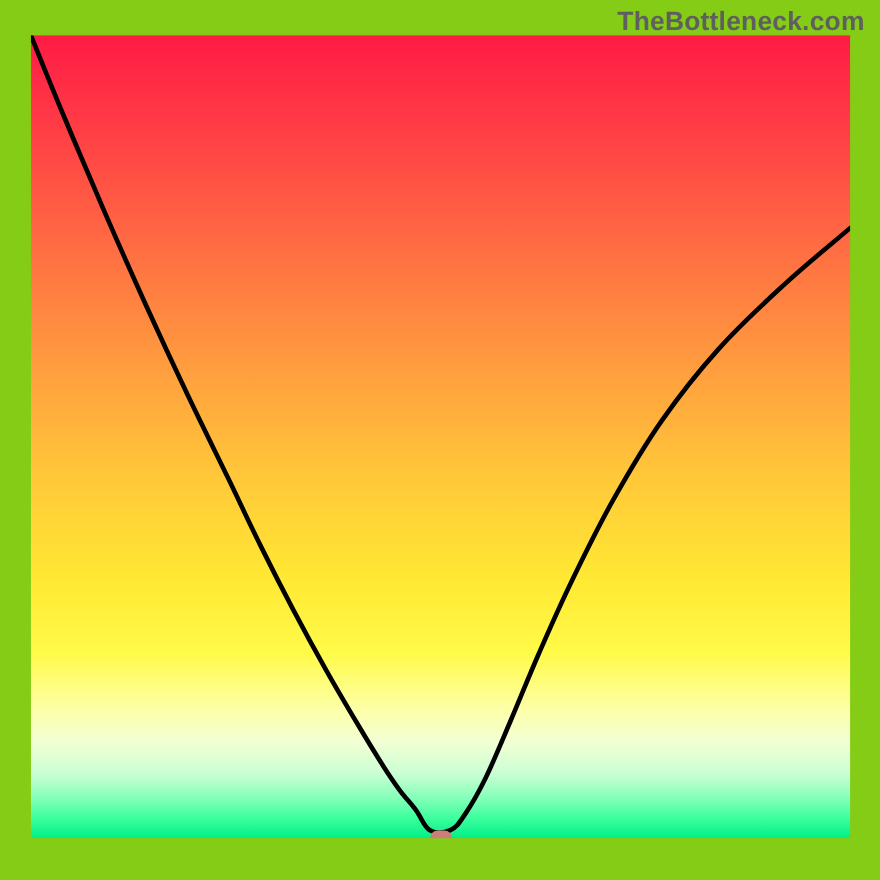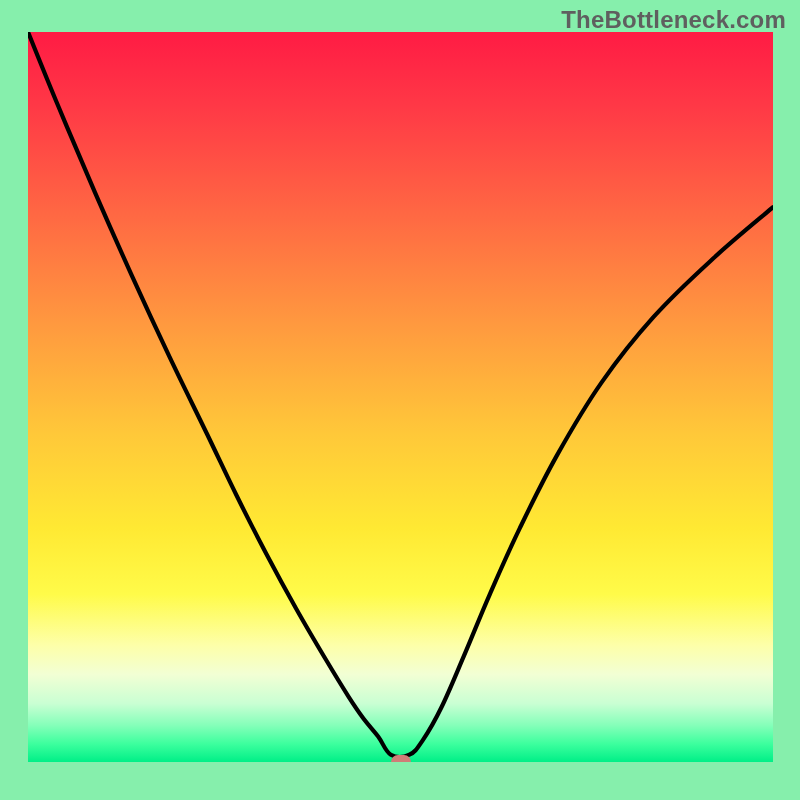--- a/index.html
+++ b/index.html
@@ -7,21 +7,21 @@
     width: 800px;
     height: 800px;
     overflow: hidden;
     background: #000;
     font-family: Arial, Helvetica, sans-serif;
   }
   .stage {
     position: relative;
     width: 800px;
     height: 800px;
-    background: #86efac;
+    background: #84cc16;
   }
   .watermark {
     position: absolute;
     top: 6px;
     right: 14px;
     color: #5f5f5f;
     font-size: 24px;
     font-weight: 600;
     letter-spacing: 0.2px;
     user-select: none;

